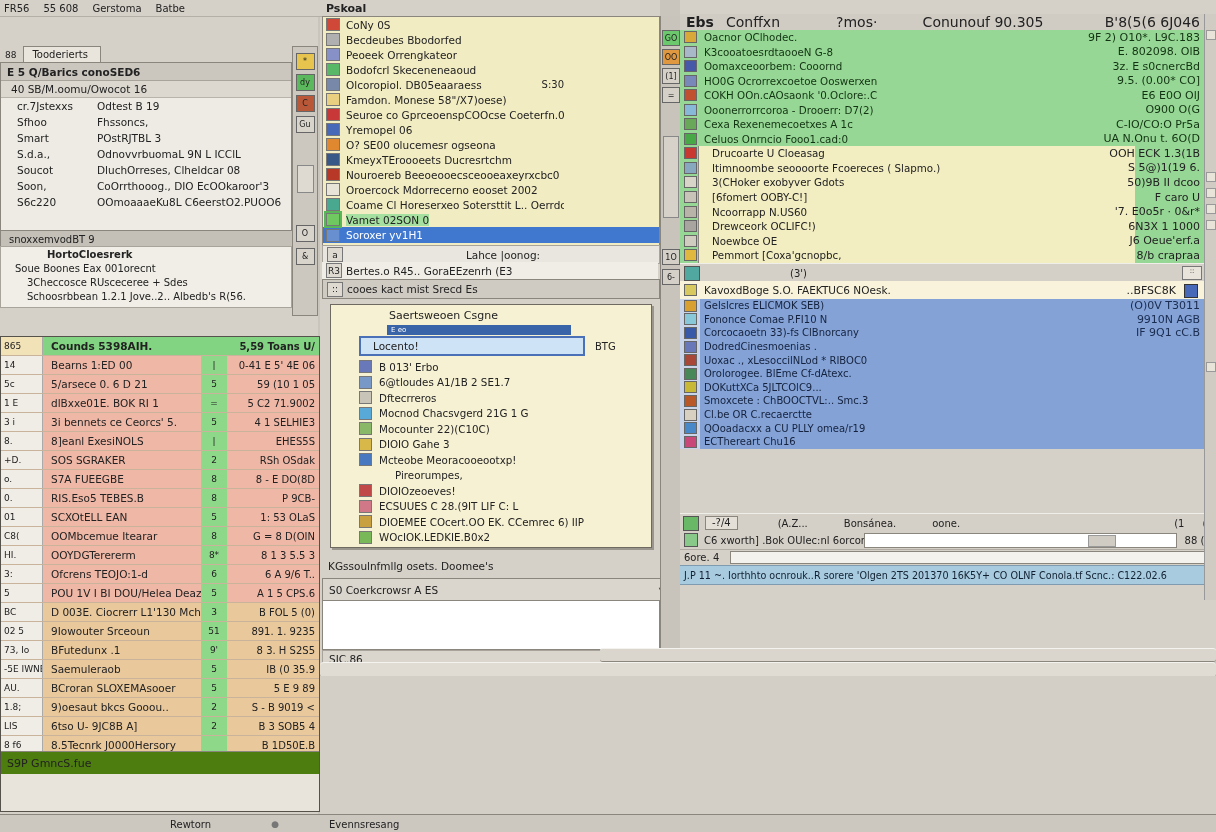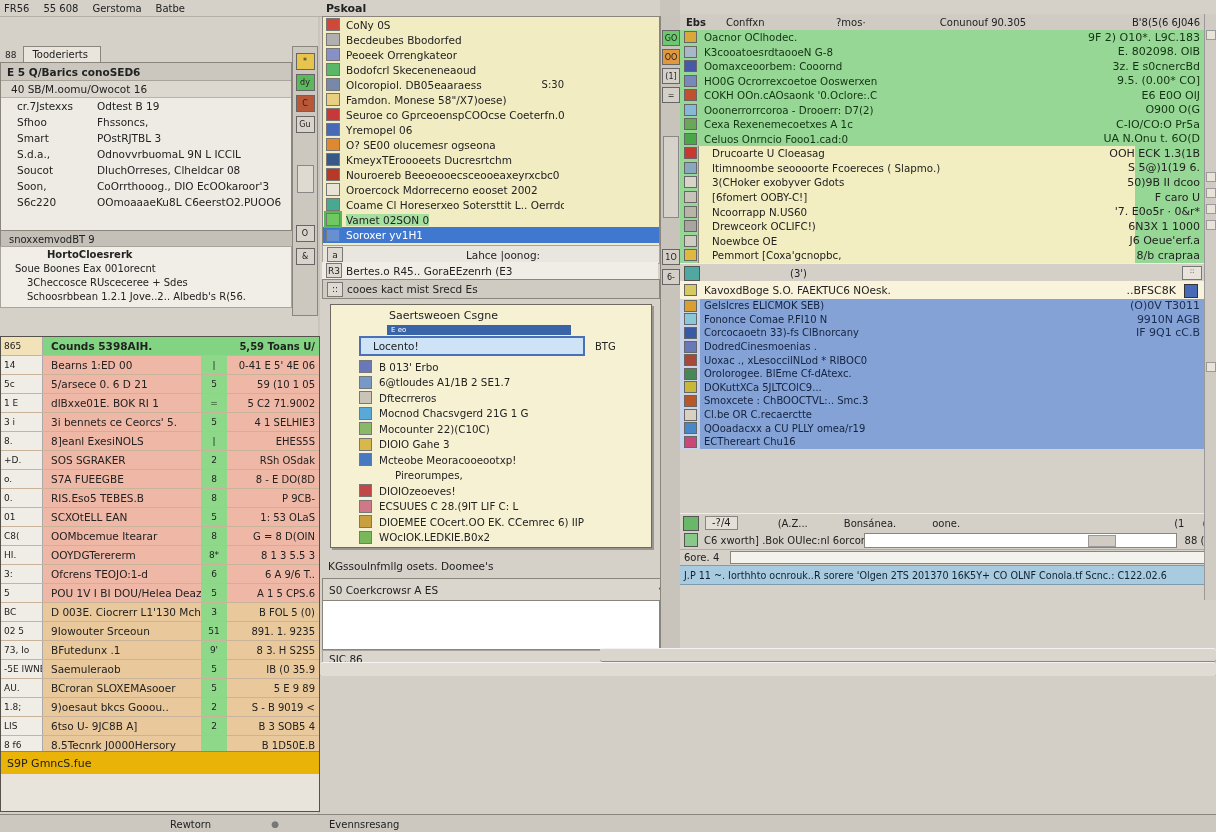--- a/index.html
+++ b/index.html
@@ -40,21 +40,21 @@
   .lt-table{height:414px;overflow:hidden;}
   .lt-row{height:18px;display:flex;align-items:center;border-bottom:1px solid #c9b39a;}
   .lt-num{width:38px;flex:none;background:#f0ede6;border-right:1px solid #aaa;height:100%;display:flex;align-items:center;padding-left:3px;font-size:9px;white-space:nowrap;overflow:hidden;}
   .lt-label{flex:1;height:100%;display:flex;align-items:center;padding-left:8px;white-space:nowrap;overflow:hidden;font-size:10.5px;}
   .lt-mid{width:26px;flex:none;height:100%;background:#8ed88a;display:flex;align-items:center;justify-content:center;font-size:9px;}
   .lt-val{width:88px;flex:none;height:100%;display:flex;align-items:center;justify-content:flex-end;padding-right:4px;font-size:10px;white-space:nowrap;overflow:hidden;}
   .lt-row.v-pink .lt-label,.lt-row.v-pink .lt-val{background:#eeb7a6;}
   .lt-row.v-tan .lt-label,.lt-row.v-tan .lt-val{background:#e9c89c;}
   .lt-row.v-header .lt-label,.lt-row.v-header .lt-val,.lt-row.v-header .lt-mid{background:#82d482;font-weight:bold;}
   .lt-row.v-header .lt-num{background:#f2e2b8;}
-  .lt-status{height:22px;background:#eab308;border-top:1px solid #8a867e;display:flex;align-items:center;padding-left:6px;font-size:11px;}
+  .lt-status{height:22px;background:#4d7c0f;border-top:1px solid #8a867e;display:flex;align-items:center;padding-left:6px;font-size:11px;}
 
   
   .mid-panel{left:320px;top:0;width:340px;height:672px;background:#d5d1c9;}
   .mid-titlerow{left:0;top:0;width:100%;height:16px;display:flex;align-items:center;padding-left:6px;font-size:11px;font-weight:bold;border-bottom:1px solid #b4b0a8;}
   .mid-list{left:2px;top:16px;width:336px;height:228px;background:#f2ecc3;border:1px solid #8a867e;overflow:hidden;}
   .md-row{height:15px;display:flex;align-items:center;}
   .md-icon{width:12px;height:11px;border:1px solid #777;margin:0 6px 0 3px;flex:none;}
   .md-label{white-space:nowrap;overflow:hidden;}
   .md-value{margin-left:auto;padding-right:95px;font-size:10px;}
   .md-row.v-selected{background:#4178cf;color:#fff;height:16px;}
@@ -86,21 +86,21 @@
 
   
   .mid-strip{left:660px;top:16px;width:20px;height:654px;background:#c8c4bc;border-left:1px solid #8a867e;border-right:1px solid #8a867e;display:flex;flex-direction:column;align-items:center;padding-top:14px;gap:3px;}
   .mid-strip .strip-icon{width:16px;height:14px;}
   .strip-thumb{width:14px;height:80px;background:#d6d2ca;border:1px solid #888;margin-top:30px;}
   .strip-bottom{margin-top:28px;display:flex;flex-direction:column;gap:4px;align-items:center;}
 
   
   .right-panel{left:680px;top:0;width:536px;height:651px;background:#d5d1c9;}
   .rp-chrome{left:0;top:0;width:536px;height:14px;background:#d5d1c9;border-bottom:1px solid #aaa69e;}
-  .rp-header{left:0;top:14px;width:536px;height:16px;background:#d0ccc4;border-bottom:1px solid #8a867e;display:flex;align-items:center;font-size:10px;}
+  .rp-header{left:0;top:14px;width:536px;height:16px;background:#d0ccc4;border-bottom:1px solid #8a867e;display:flex;align-items:center;font-size:14px;}
   .rp-h-left{width:40px;padding-left:6px;font-weight:bold;}
   .rp-h-menu{width:110px;}
   .rp-h-menu2{width:80px;}
   .rp-h-center{flex:1;text-align:center;}
   .rp-h-right{width:150px;text-align:right;padding-right:16px;}
   .kv-row{display:flex;align-items:center;}
   .kv-icon{width:11px;height:10px;border:1px solid #666;margin:0 7px 0 4px;flex:none;}
   .kv-label{white-space:nowrap;overflow:hidden;}
   .kv-value{margin-left:auto;padding-right:16px;white-space:nowrap;font-size:11px;}
   .green-rows{left:0;top:30px;width:536px;height:116px;background:#97d795;overflow:hidden;}

